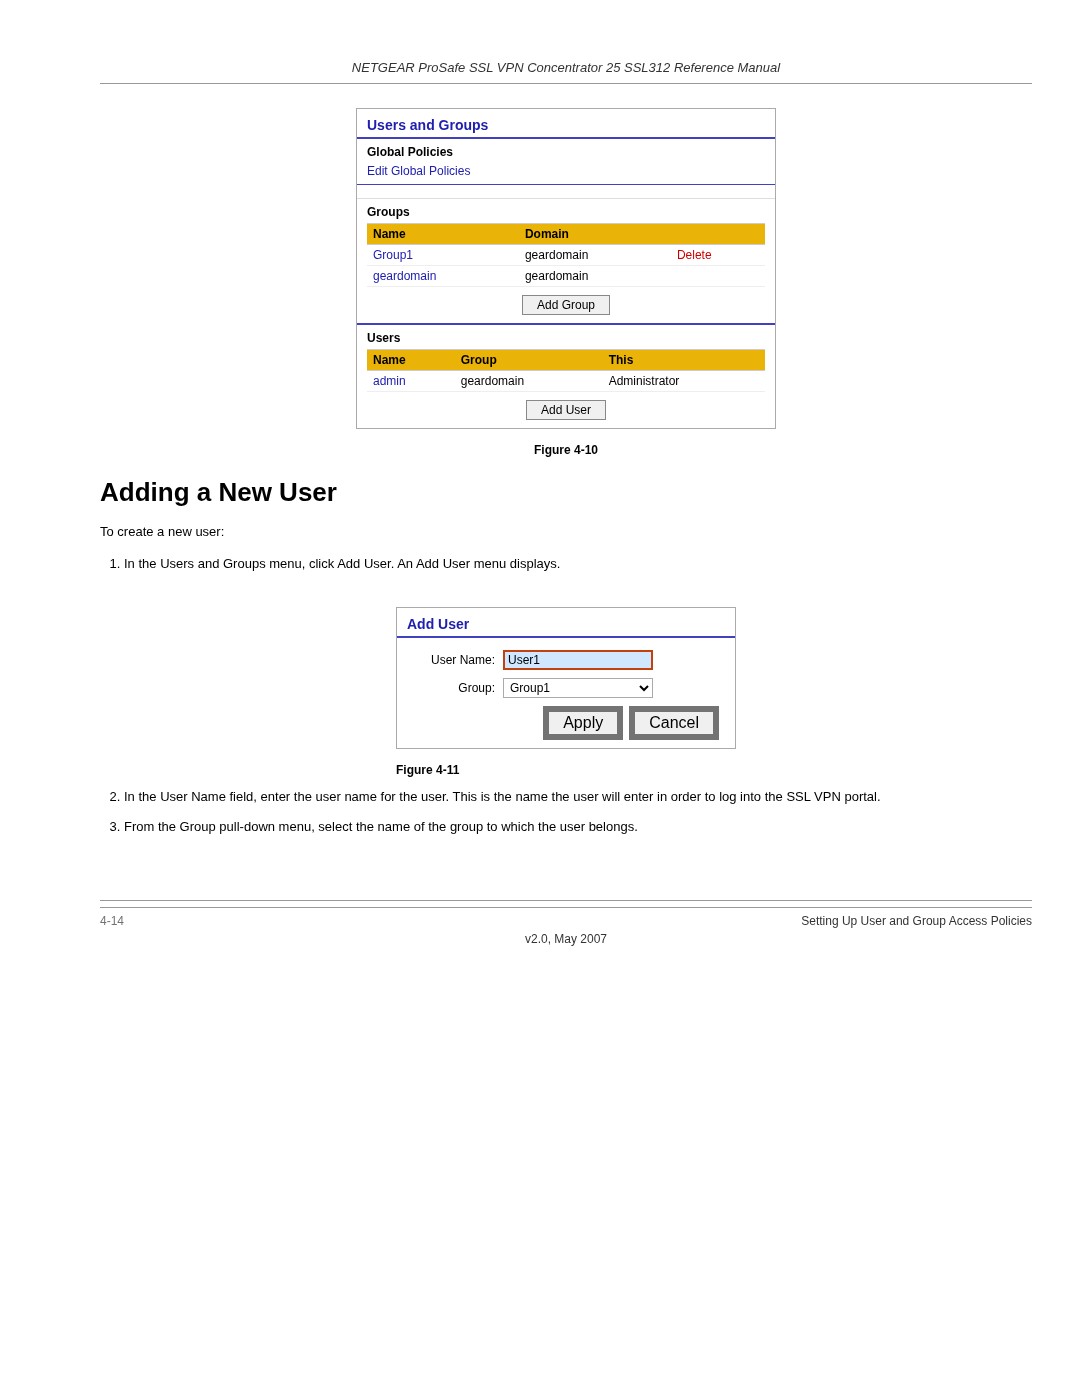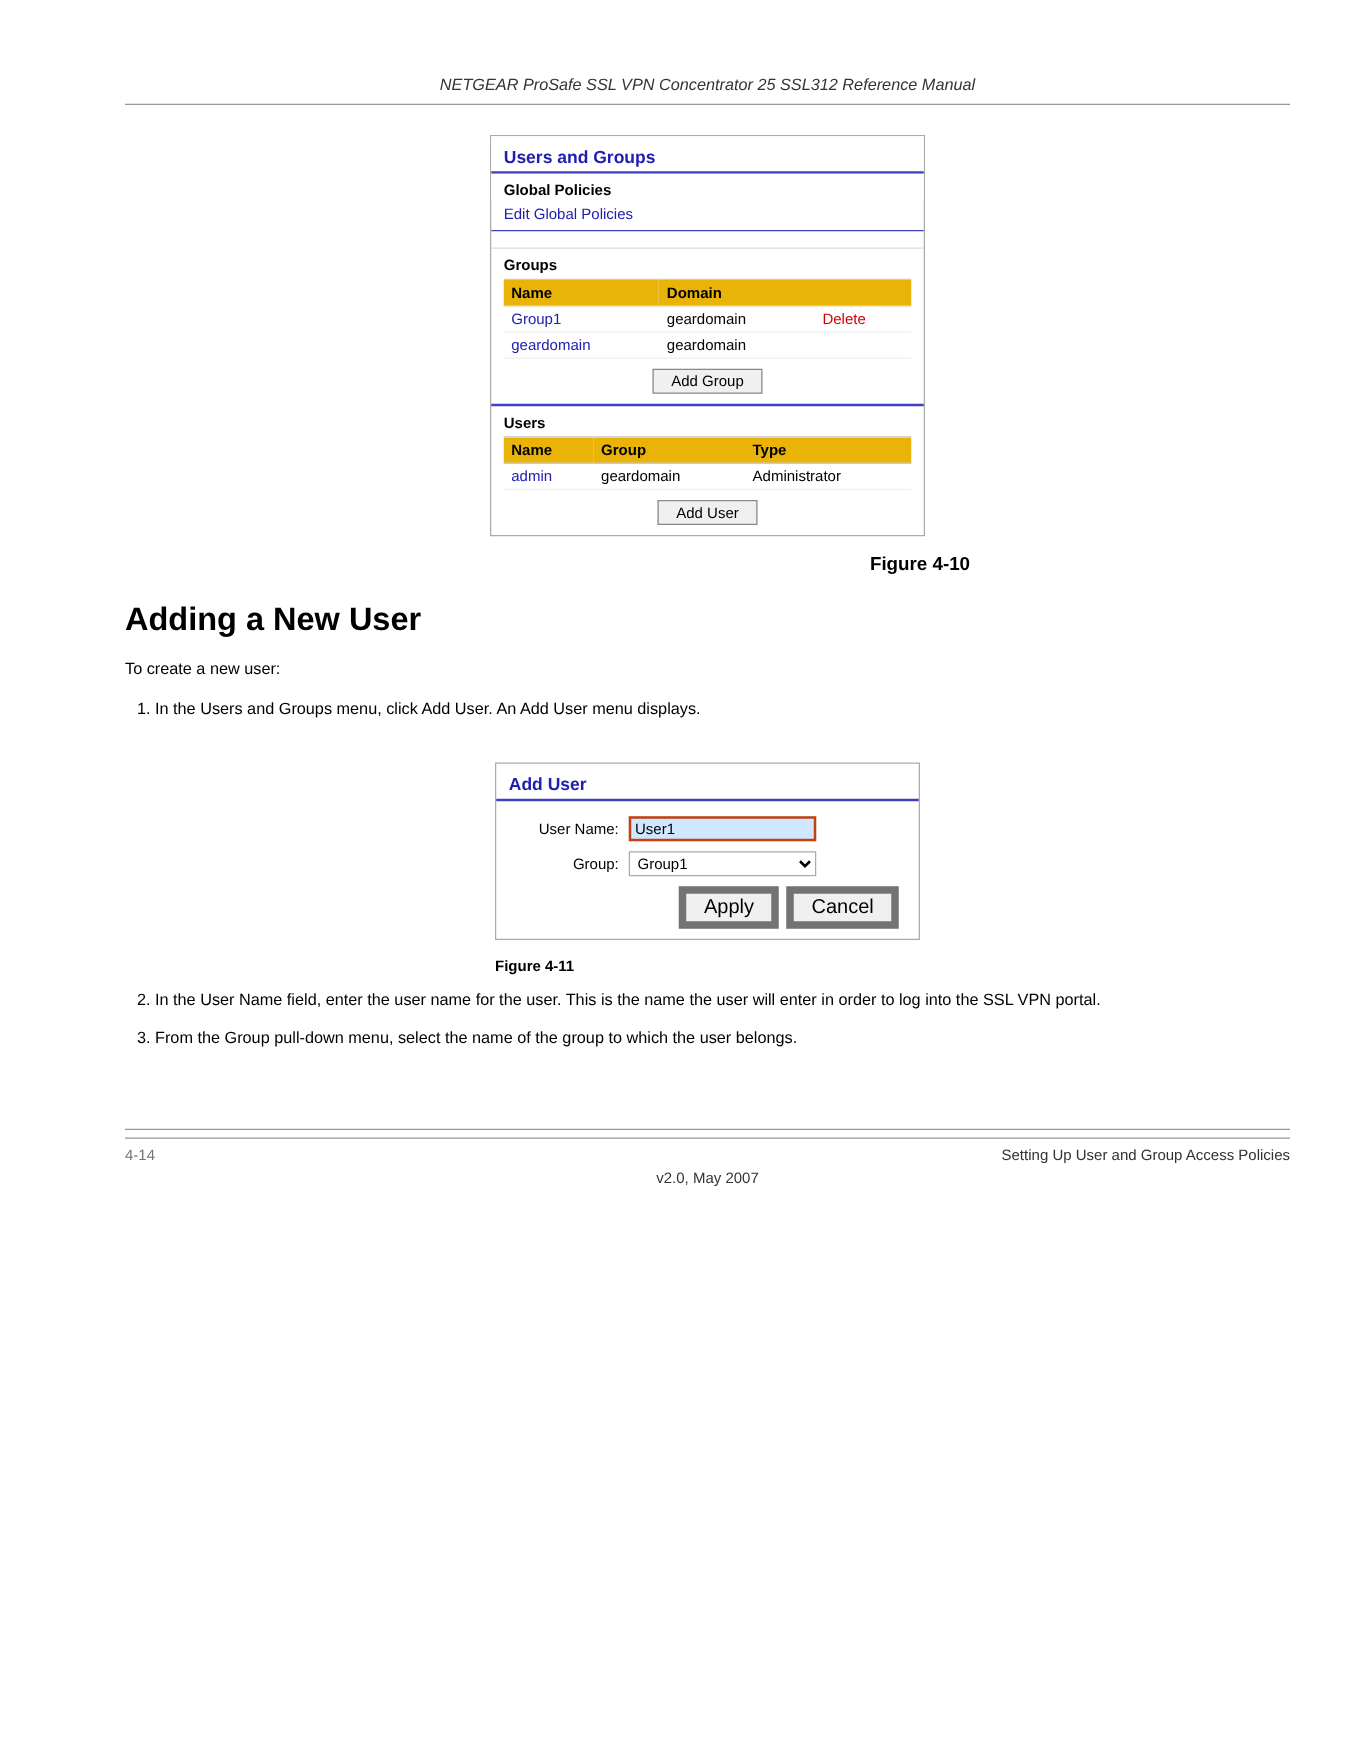--- a/index.html
+++ b/index.html
@@ -31,21 +31,21 @@
 
     .top-divider {
       border: none;
       border-top: 1px solid #999;
       margin-bottom: 24px;
     }
 
     
     .figure-panel {
       border: 1px solid #aaa;
-      width: 348px;
+      width: 420px;
       margin: 0 auto 8px auto;
       background: #fff;
     }
 
     .panel-header {
       background: #fff;
       padding: 8px 10px 4px 10px;
       border-bottom: 2px solid #4040c0;
     }
 
@@ -135,22 +135,22 @@
       background: #f0f0f0;
       border: 1px solid #888;
       cursor: pointer;
     }
 
     .users-section {
       padding: 6px 10px 0 10px;
     }
 
     .figure-caption {
-      text-align: right;
-      font-size: 15px;
+      text-align: center;
+      font-size: 12px;
       font-weight: bold;
       margin-top: 6px;
       margin-bottom: 10px;
       padding-left: 0;
       width: 420px;
       margin-left: auto;
       margin-right: auto;
     }
 
     
@@ -344,21 +344,21 @@
       <button class="panel-btn">Add Group</button>
     </div>
 
     <div class="users-section">
       <div class="groups-title">Users</div>
       <table class="inner-table">
         <thead>
           <tr>
             <th>Name</th>
             <th>Group</th>
-            <th>Type</th>
+            <th>This</th>
           </tr>
         </thead>
         <tbody>
           <tr>
             <td><a class="link-blue">admin</a></td>
             <td>geardomain</td>
             <td>Administrator</td>
           </tr>
         </tbody>
       </table>

